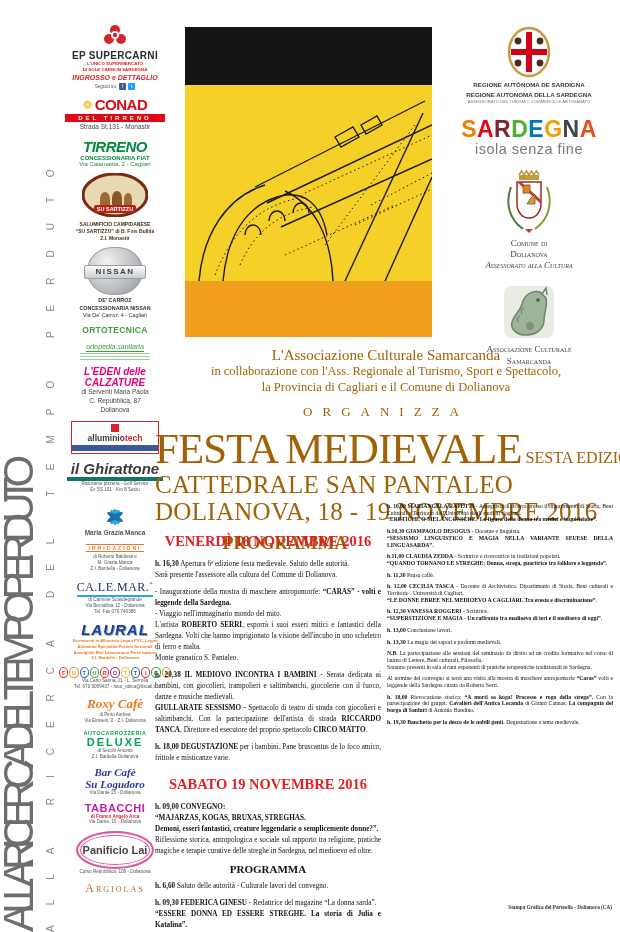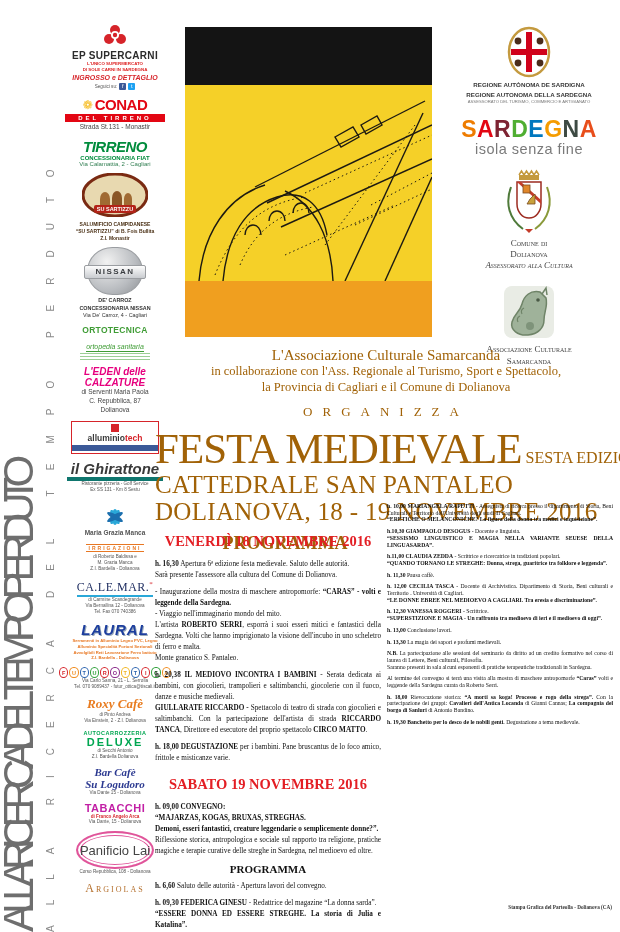--- a/index.html
+++ b/index.html
@@ -51,21 +51,21 @@
   .fut-row{display:flex;justify-content:center;gap:1px}
   .fut-row span{width:9px;height:9px;border:1px solid currentColor;border-radius:50%;display:inline-flex;align-items:center;justify-content:center;font-size:5.5px;font-weight:bold}
   .roxy{font-size:13px;font-weight:bold;font-style:italic;color:#e87b1e;font-family:"Liberation Serif",serif}
   .deluxe-top{font-size:5.5px;font-weight:bold;color:#00a651;letter-spacing:.5px}
   .deluxe{font-size:11px;font-weight:bold;color:#00a651;letter-spacing:2px}
   .nuraghe{font-size:9px;font-weight:bold;color:#e87722;font-family:"Liberation Serif",serif;letter-spacing:1px;line-height:1.15}
   .logudoro{font-size:11px;font-weight:bold;font-style:italic;color:#2b3990;font-family:"Liberation Serif",serif;line-height:1.1}
   .tabacchi{font-size:11px;font-weight:bold;color:#c0f;letter-spacing:.5px;color:#c21fa5}
   .tab-sub{font-size:4.6px;color:#d6242a;font-weight:bold}
   .pan-oval{width:74px;height:34px;margin:0 auto;border:2px solid #e0549a;border-radius:50%;display:flex;align-items:center;justify-content:center;box-shadow:inset 0 0 0 2px #fff,inset 0 0 0 3px #e0549a}
-  .pan-name{font-size:13px;font-weight:normal;color:#444}
+  .pan-name{font-size:11px;font-weight:bold;color:#444}
   .argiolas{font-size:12px;color:#b5702d;letter-spacing:2px;font-variant:small-caps;font-family:"Liberation Serif",serif}
   
   .art{position:absolute;left:185px;top:27px;width:247px;height:310px}
   .art-black{height:58px;background:#141414}
   .art-yellow{height:196px;background:#f5d028;position:relative;overflow:hidden}
   .art-orange{height:56px;background:#f09f1f}
   
   .rightcol{position:absolute;left:440px;top:26px;width:178px;display:flex;flex-direction:column;align-items:center;text-align:center;font-family:"Liberation Sans",sans-serif}
   .reg1{font-size:6.2px;font-weight:bold;color:#3a3a3a;margin-top:3px}
   .reg3{font-size:4.2px;color:#777;margin-top:1px}
@@ -369,29 +369,29 @@
 
   <div class="colL">
     <div class="dayhead">VENERDÌ 18 NOVEMBRE 2016</div>
     <div class="para"><span style="font-weight: bold;">h. 16,30</span><span> Apertura 6ª edizione festa medievale. Saluto delle autorità.
 Sarà presente l'assessore alla cultura del Comune di Dolianova.</span></div>
     <div class="para"><span>- Inaugurazione della mostra di maschere antropomorfe: </span><span style="font-weight: bold;">“CARAS” - volti e leggende della Sardegna.</span><span>
 - Viaggio nell'immaginario mondo del mito.
 L'artista </span><span style="font-weight: bold;">ROBERTO SERRI</span><span>, esporrà i suoi esseri mitici e fantastici della Sardegna. Volti che hanno imprigionato la visione dell'incubo in uno scheletro di ferro e malta.
 Monte granatico S. Pantaleo.</span></div>
     <div class="para"><span style="font-weight: bold;">h. 20,38 IL MEDIOVO INCONTRA I BAMBINI</span><span> - Serata dedicata ai bambini, con giocolieri, trampolieri e saltimbanchi, giocolerie con il fuoco, danze e musiche medievali.
-</span><span style="font-weight: bold;">GIULLARATE RICCARDO - </span><span>Spettacolo di teatro di strada con giocolieri e saltimbanchi. Con la partecipazione dell'artista di strada </span><span style="font-weight: bold;">RICCARDO TANCA</span><span>, Direttore ed esecutore del proprio spettacolo </span><span style="font-weight: bold;">CIRCO MATTO</span><span>.</span></div>
+</span><span style="font-weight: bold;">GIULLARATE SESSISMO - </span><span>Spettacolo di teatro di strada con giocolieri e saltimbanchi. Con la partecipazione dell'artista di strada </span><span style="font-weight: bold;">RICCARDO TANCA</span><span>, Direttore ed esecutore del proprio spettacolo </span><span style="font-weight: bold;">CIRCO MATTO</span><span>.</span></div>
     <div class="para"><span style="font-weight: bold;">h. 18,00 DEGUSTAZIONE</span><span> per i bambini. Pane bruscantus de lo foco amico, frittole e misticanze varie.</span></div>
     <div class="dayhead2">SABATO 19 NOVEMBRE 2016</div>
     <div class="para"><span style="font-weight: bold;">h. 09,00 CONVEGNO:
 “MAJARZAS, KOGAS, BRUXAS, STREGHAS.
 Demoni, esseri fantastici, creature leggendarie o semplicemente donne?”.</span><span>
 Riflessione storica, antropologica e sociale sul rapporto tra religione, pratiche magiche e terapie curative delle streghe in Sardegna, nel medioevo ed oltre.</span></div>
     <div class="subprog">PROGRAMMA</div>
-    <div class="para"><span style="font-weight: bold;">h. 6,60</span><span> Saluto delle autorità - Apertura lavori del convegno.</span></div>
+    <div class="para"><span style="font-weight: bold;">h. 6,60</span><span> Saluto delle autorità - Culturale lavori del convegno.</span></div>
     <div class="para"><span style="font-weight: bold;">h. 09,30 FEDERICA GINESU</span><span> - Redattrice del magazine “La donna sarda”.
 </span><span style="font-weight: bold;">“ESSERE DONNA ED ESSERE STREGHE. La storia di Julia e Katalina”.</span></div>
   </div>
 
   <div class="colR">
     <div class="para"><span style="font-weight: bold;">h. 10,00 MARIANGELA RAPETTI</span><span> - Assegnista di ricerca presso il dipartimento di Storia, Beni Culturali e Territorio dell'Università degli studi di Cagliari.
 </span><span style="font-weight: bold;">“ERETICHE O MELANCONICHE? La figura della donna tra medici e inquisizione”.</span></div>
     <div class="para"><span style="font-weight: bold;">h.10,30 GIAMPAOLO DESOGUS</span><span> - Docente e linguista.
 </span><span style="font-weight: bold;">“SESSISMO LINGUISTICO E MAGIA NELLA VARIANTE SEUESE DELLA LINGUASARDA”.</span></div>
     <div class="para"><span style="font-weight: bold;">h.11,00 CLAUDIA ZEDDA</span><span> - Scrittrice e ricercatrice in tradizioni popolari.

